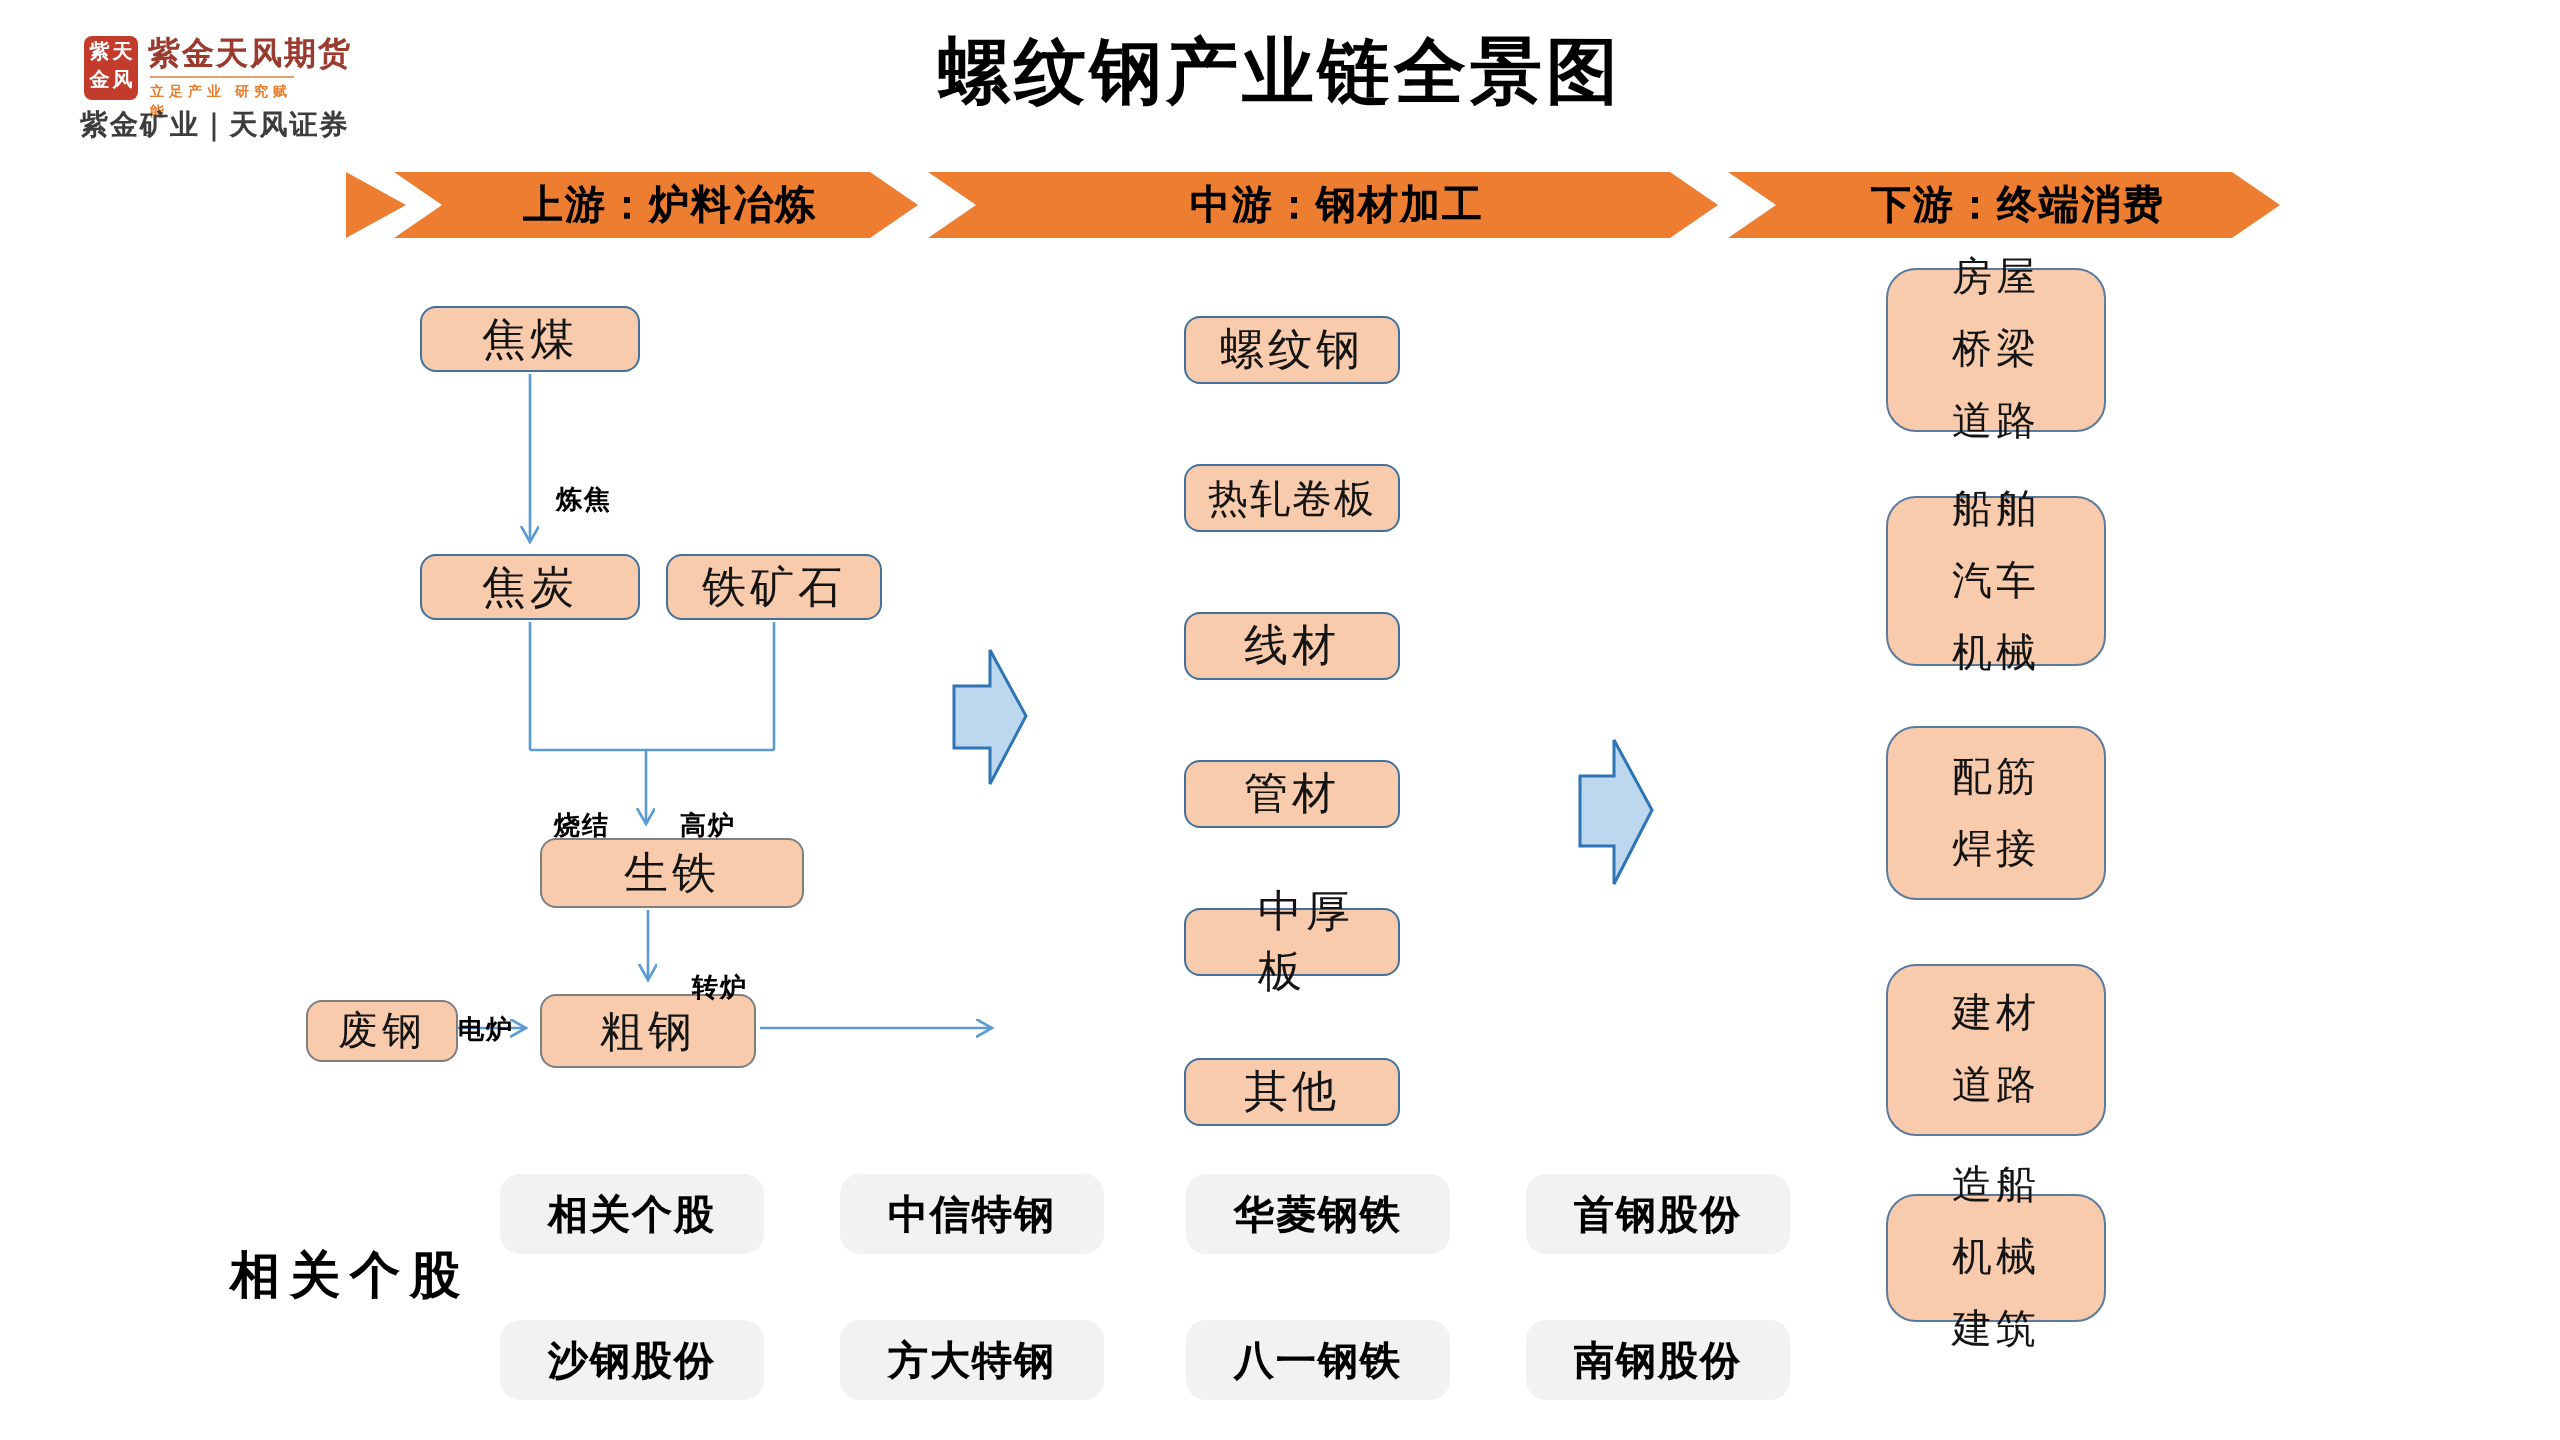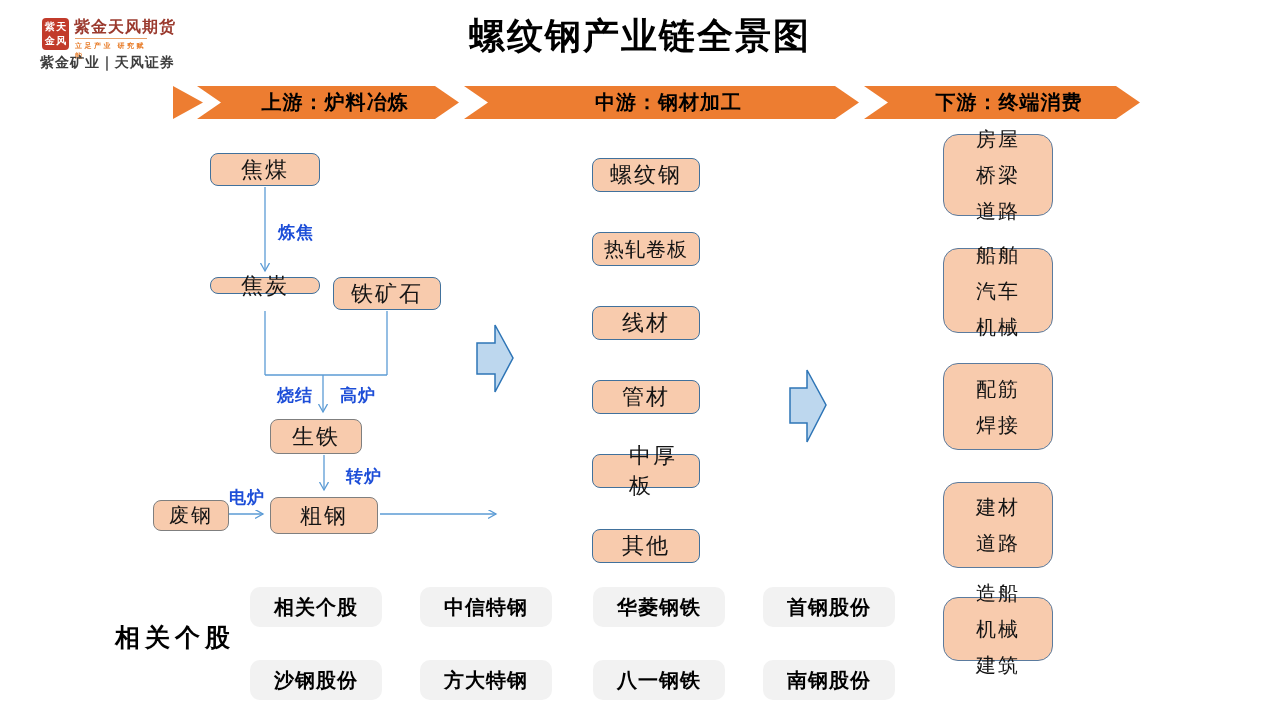--- a/index.html
+++ b/index.html
@@ -28,21 +28,21 @@
     display:flex; align-items:center; justify-content:center;
     font-size:20px; font-weight:800; color:#000; letter-spacing:1px; padding-left:14px; }
   .seg-up  { left:197px; width:262px; }
   .seg-mid { left:464px; width:395px; }
   .seg-down{ left:864px; width:276px; }
 
   
   .node { position:absolute; background:#F8CBAD; border:1.6px solid #41719C; border-radius:8px;
     display:flex; align-items:center; justify-content:center; font-size:22px; color:#141414; letter-spacing:2px; }
   .node.gray { border-color:#7F7F7F; }
-  .edge-label { position:absolute; font-weight:bold; font-size:17px; color:#1d4ed8; letter-spacing:1px; }
+  .edge-label { position:absolute; font-weight:bold; font-size:13px; color:#000000; letter-spacing:1px;margin-top:20px; }
 
   
   .use-node { position:absolute; background:#F8CBAD; border:1.6px solid #5B7B9E; border-radius:15px;
     display:flex; align-items:center; justify-content:center; text-align:center;
     white-space:pre-line; font-size:20px; line-height:36px; color:#141414; letter-spacing:2px; }
 
   
   .stocks-label { position:absolute; left:115px; top:621px; font-size:25px; font-weight:800; color:#000; letter-spacing:5px; }
   .pill { position:absolute; width:132px; height:40px; background:#F2F2F2; border-radius:10px;
     display:flex; align-items:center; justify-content:center; font-size:20px; font-weight:800; color:#000; letter-spacing:1px; }
@@ -87,23 +87,23 @@
       <path d="M229,514 L263,514" marker-end="url(#arr)"></path>
       <path d="M380,514 L496,514" marker-end="url(#arr)"></path>
     </g>
     <g fill="#BDD7EE" stroke="#2E75B6" stroke-width="1.5">
       <polygon points="477,343 495,343 495,325 513,358 495,392 495,374 477,374"></polygon>
       <polygon points="790,388 807,388 807,370 826,405 807,442 807,423 790,423"></polygon>
     </g>
   </svg>
 
   <div class="node" style="left:210px; top:153px; width:110px; height:33px;">焦煤</div>
-  <div class="node" style="left:210px; top:277px; width:110px; height:17px;">焦炭</div>
+  <div class="node" style="left:210px; top:277px; width:110px; height:33px;">焦炭</div>
   <div class="node" style="left:333px; top:277px; width:108px; height:33px;">铁矿石</div>
-  <div class="node gray" style="left:270px; top:419px; width:92px; height:35px;">生铁</div>
+  <div class="node gray" style="left:270px; top:419px; width:132px; height:35px;">生铁</div>
   <div class="node gray" style="left:270px; top:497px; width:108px; height:37px;">粗钢</div>
   <div class="node gray" style="left:153px; top:500px; width:76px; height:31px; font-size:20px;">废钢</div>
 
   <span class="edge-label" style="left:278px; top:221px;">炼焦</span>
   <span class="edge-label" style="left:277px; top:384px;">烧结</span>
   <span class="edge-label" style="left:340px; top:384px;">高炉</span>
   <span class="edge-label" style="left:346px; top:465px;">转炉</span>
   <span class="edge-label" style="left:229px; top:486px;">电炉</span>
 
   <div class="node" style="left:592px; top:158px; width:108px; height:34px;">螺纹钢</div>

